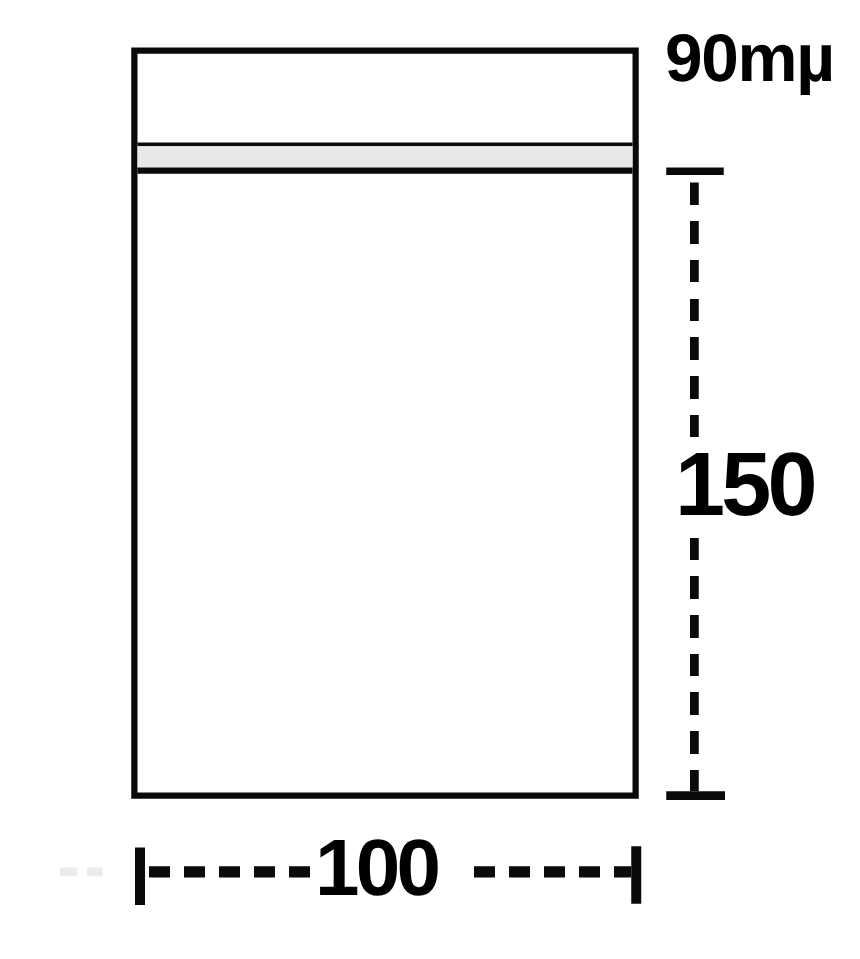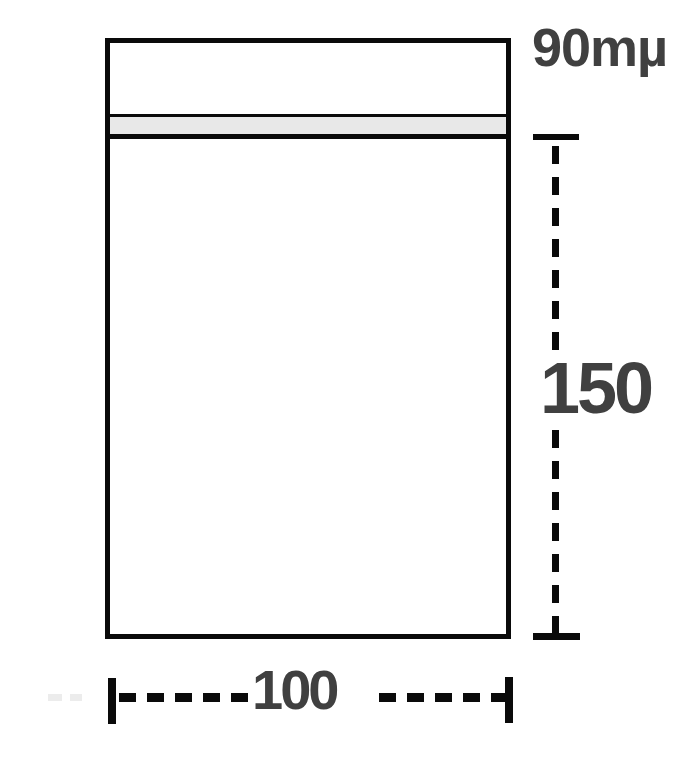--- a/index.html
+++ b/index.html
@@ -24,28 +24,28 @@
     border: 5px solid #0a0a0a;
     background: #ffffff;
   }
   
   .flap-line   { left: 110px; top: 114px; width: 396px; height: 3px;  background: #0a0a0a; }
   .seal-band   { left: 110px; top: 117px; width: 396px; height: 17px; background: #e8e8e8; }
   .seal-line   { left: 110px; top: 134px; width: 396px; height: 5px;  background: #0a0a0a; }
 
   
   .lbl {
-    color: #404040;
+    color: #000000;
     font-weight: bold;
     line-height: 1;
     white-space: nowrap;
   }
   .thickness-label { left: 532px; top: 20px;  font-size: 54px; letter-spacing: -1px; }
   .height-label    { left: 528px; top: 352px; font-size: 72px; letter-spacing: -3px; margin-left: 12px; }
-  .width-label     { left: 252px; top: 662px; font-size: 56px; letter-spacing: -3px; }
+  .width-label     { left: 252px; top: 662px; font-size: 64px; letter-spacing: -3px; }
 
   
   .v-tick-top    { left: 533px; top: 134px; width: 46px; height: 6px; background: #0a0a0a; }
   .v-tick-bottom { left: 533px; top: 633px; width: 47px; height: 7px; background: #0a0a0a; }
   .v-dash {
     width: 7px;
     background: repeating-linear-gradient(180deg, #0a0a0a 0 18px, transparent 18px 31px);
   }
   .v-dash-upper { left: 552px; top: 146px; height: 209px; }
   .v-dash-lower { left: 552px; top: 430px; height: 203px; }

